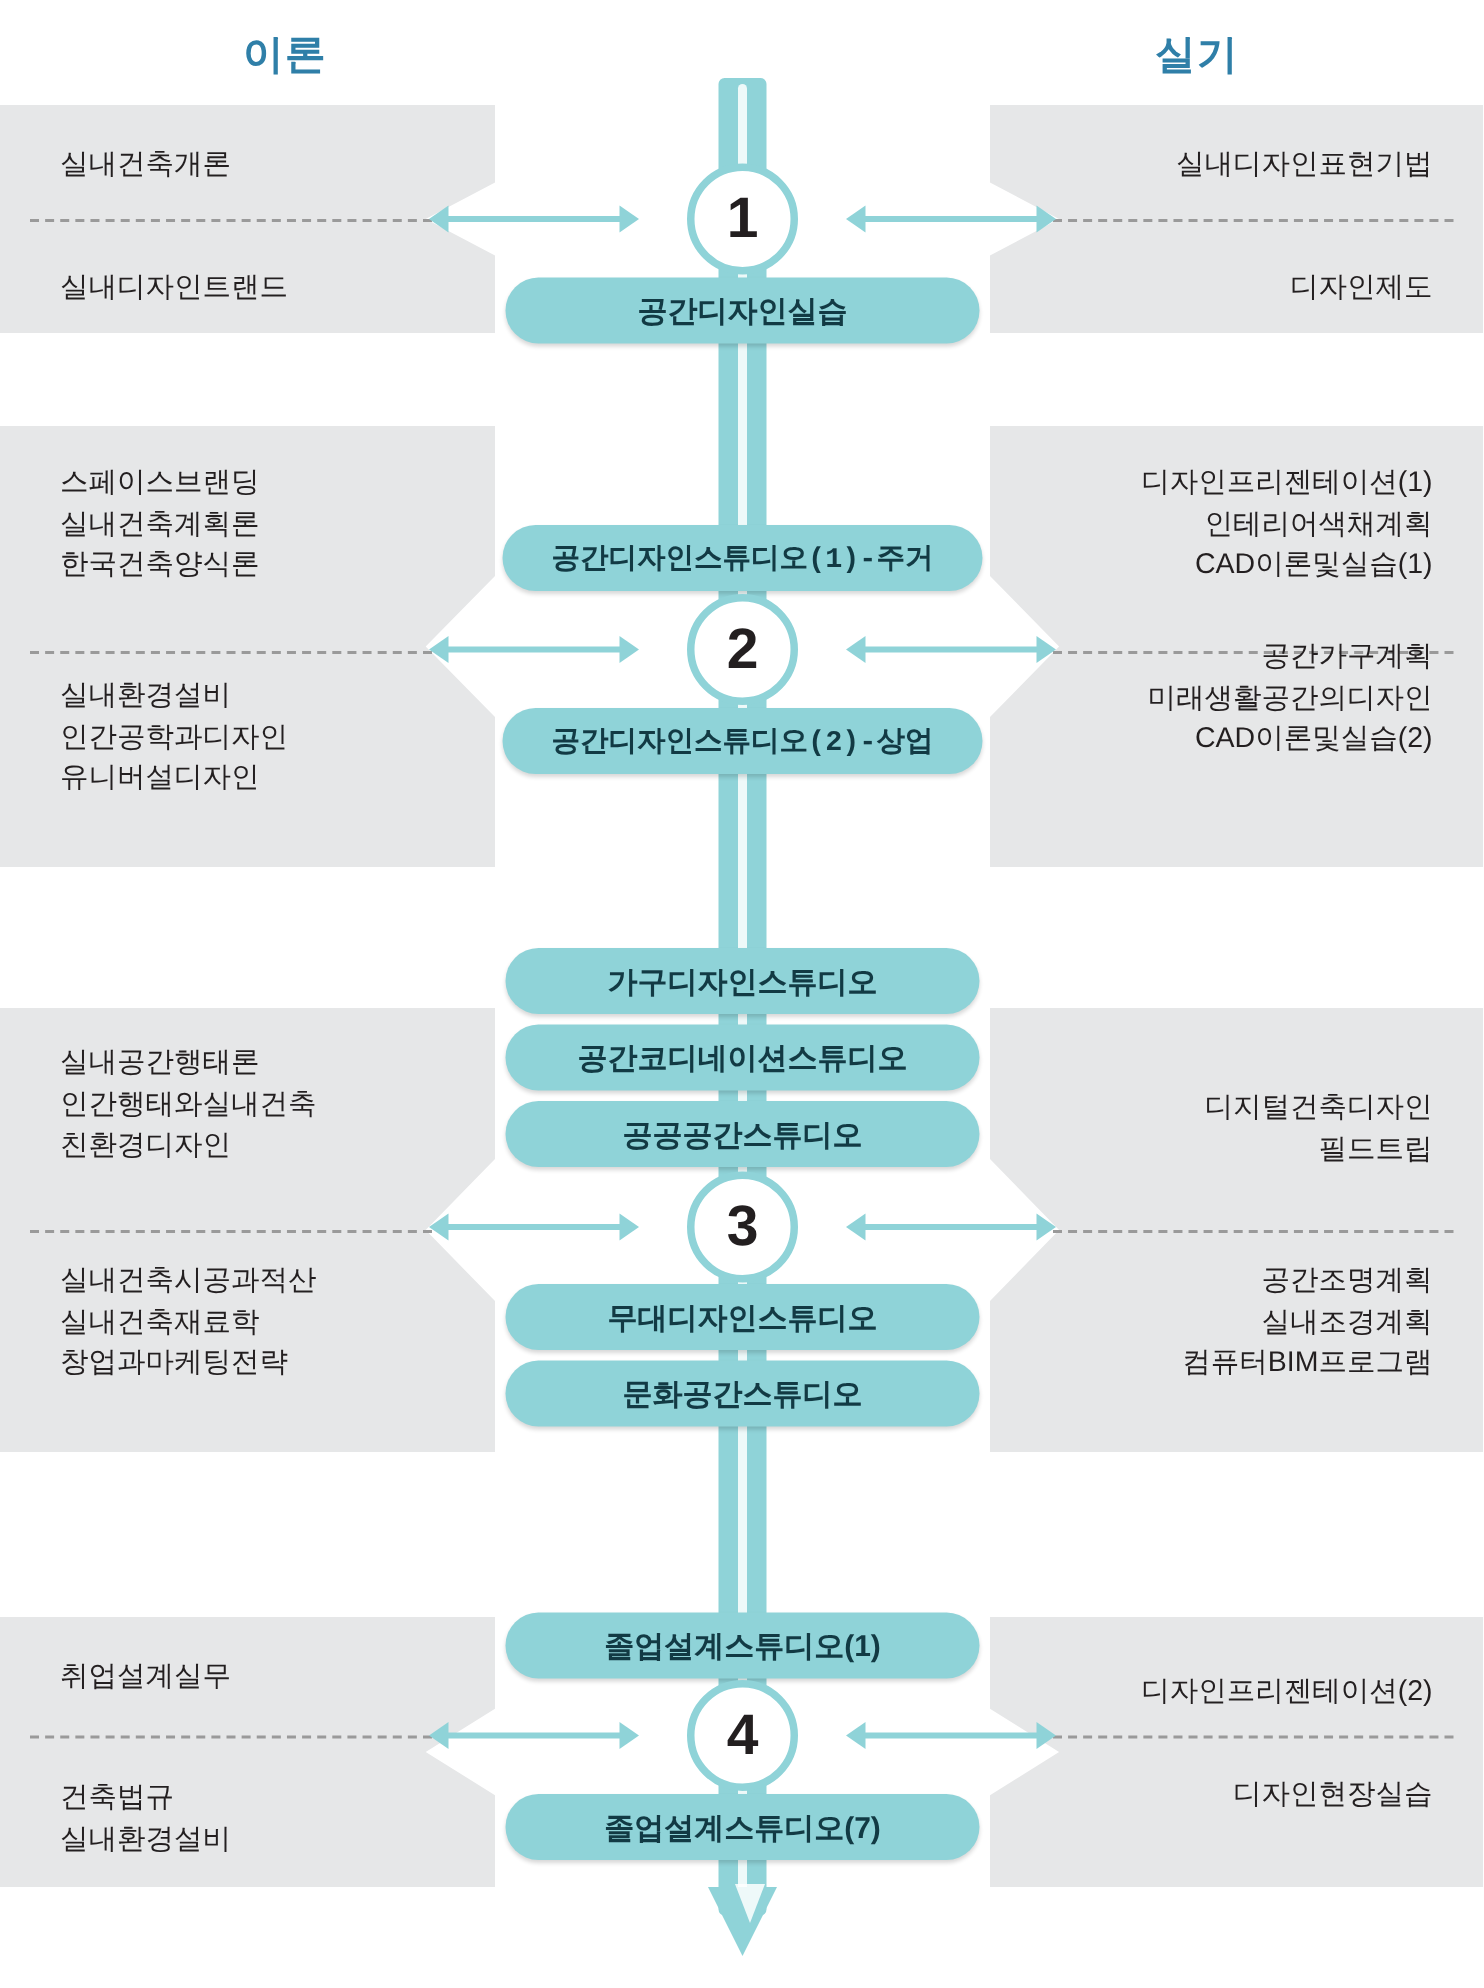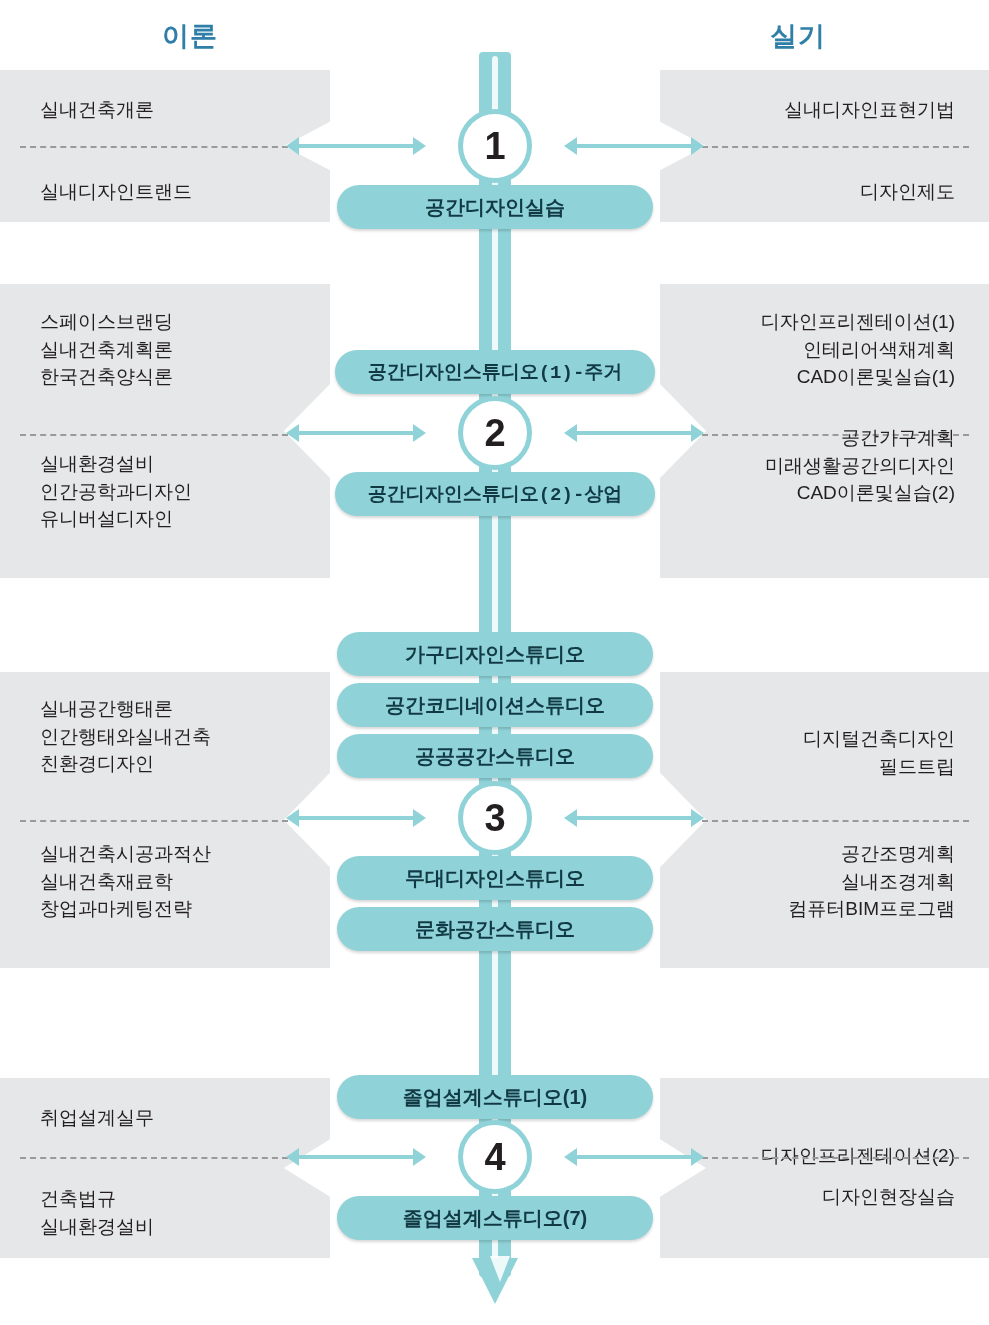--- a/index.html
+++ b/index.html
@@ -218,21 +218,21 @@
   <div class="side-block side-left" style="left:0;top:1078px;width:330px;height:180px;"></div>
   <div class="side-block side-right" style="left:660px;top:1078px;width:329px;height:180px;"></div>
 
   <div class="side-text left" style="top:1104px;">취업설계실무</div>
   <div class="divider" style="left:20px;top:1157px;width:268px;"></div>
   <div class="side-text left" style="top:1185px;">
     <div>건축법규</div>
     <div>실내환경설비</div>
   </div>
 
-  <div class="side-text right" style="top:1114px;margin-top:28px;">디자인프리젠테이션(2)</div>
+  <div class="side-text right" style="top:1114px;">디자인프리젠테이션(2)</div>
   <div class="divider" style="left:702px;top:1157px;width:267px;"></div>
   <div class="side-text right" style="top:1183px;">디자인현장실습</div>
 
   <div class="dbl-arrow" style="left:286px;top:1145px;width:140px;">
     <div class="tip l"></div>
     <div class="bar"></div>
     <div class="tip r"></div>
   </div>
   <div class="dbl-arrow" style="left:564px;top:1145px;width:140px;">
     <div class="tip l"></div>

